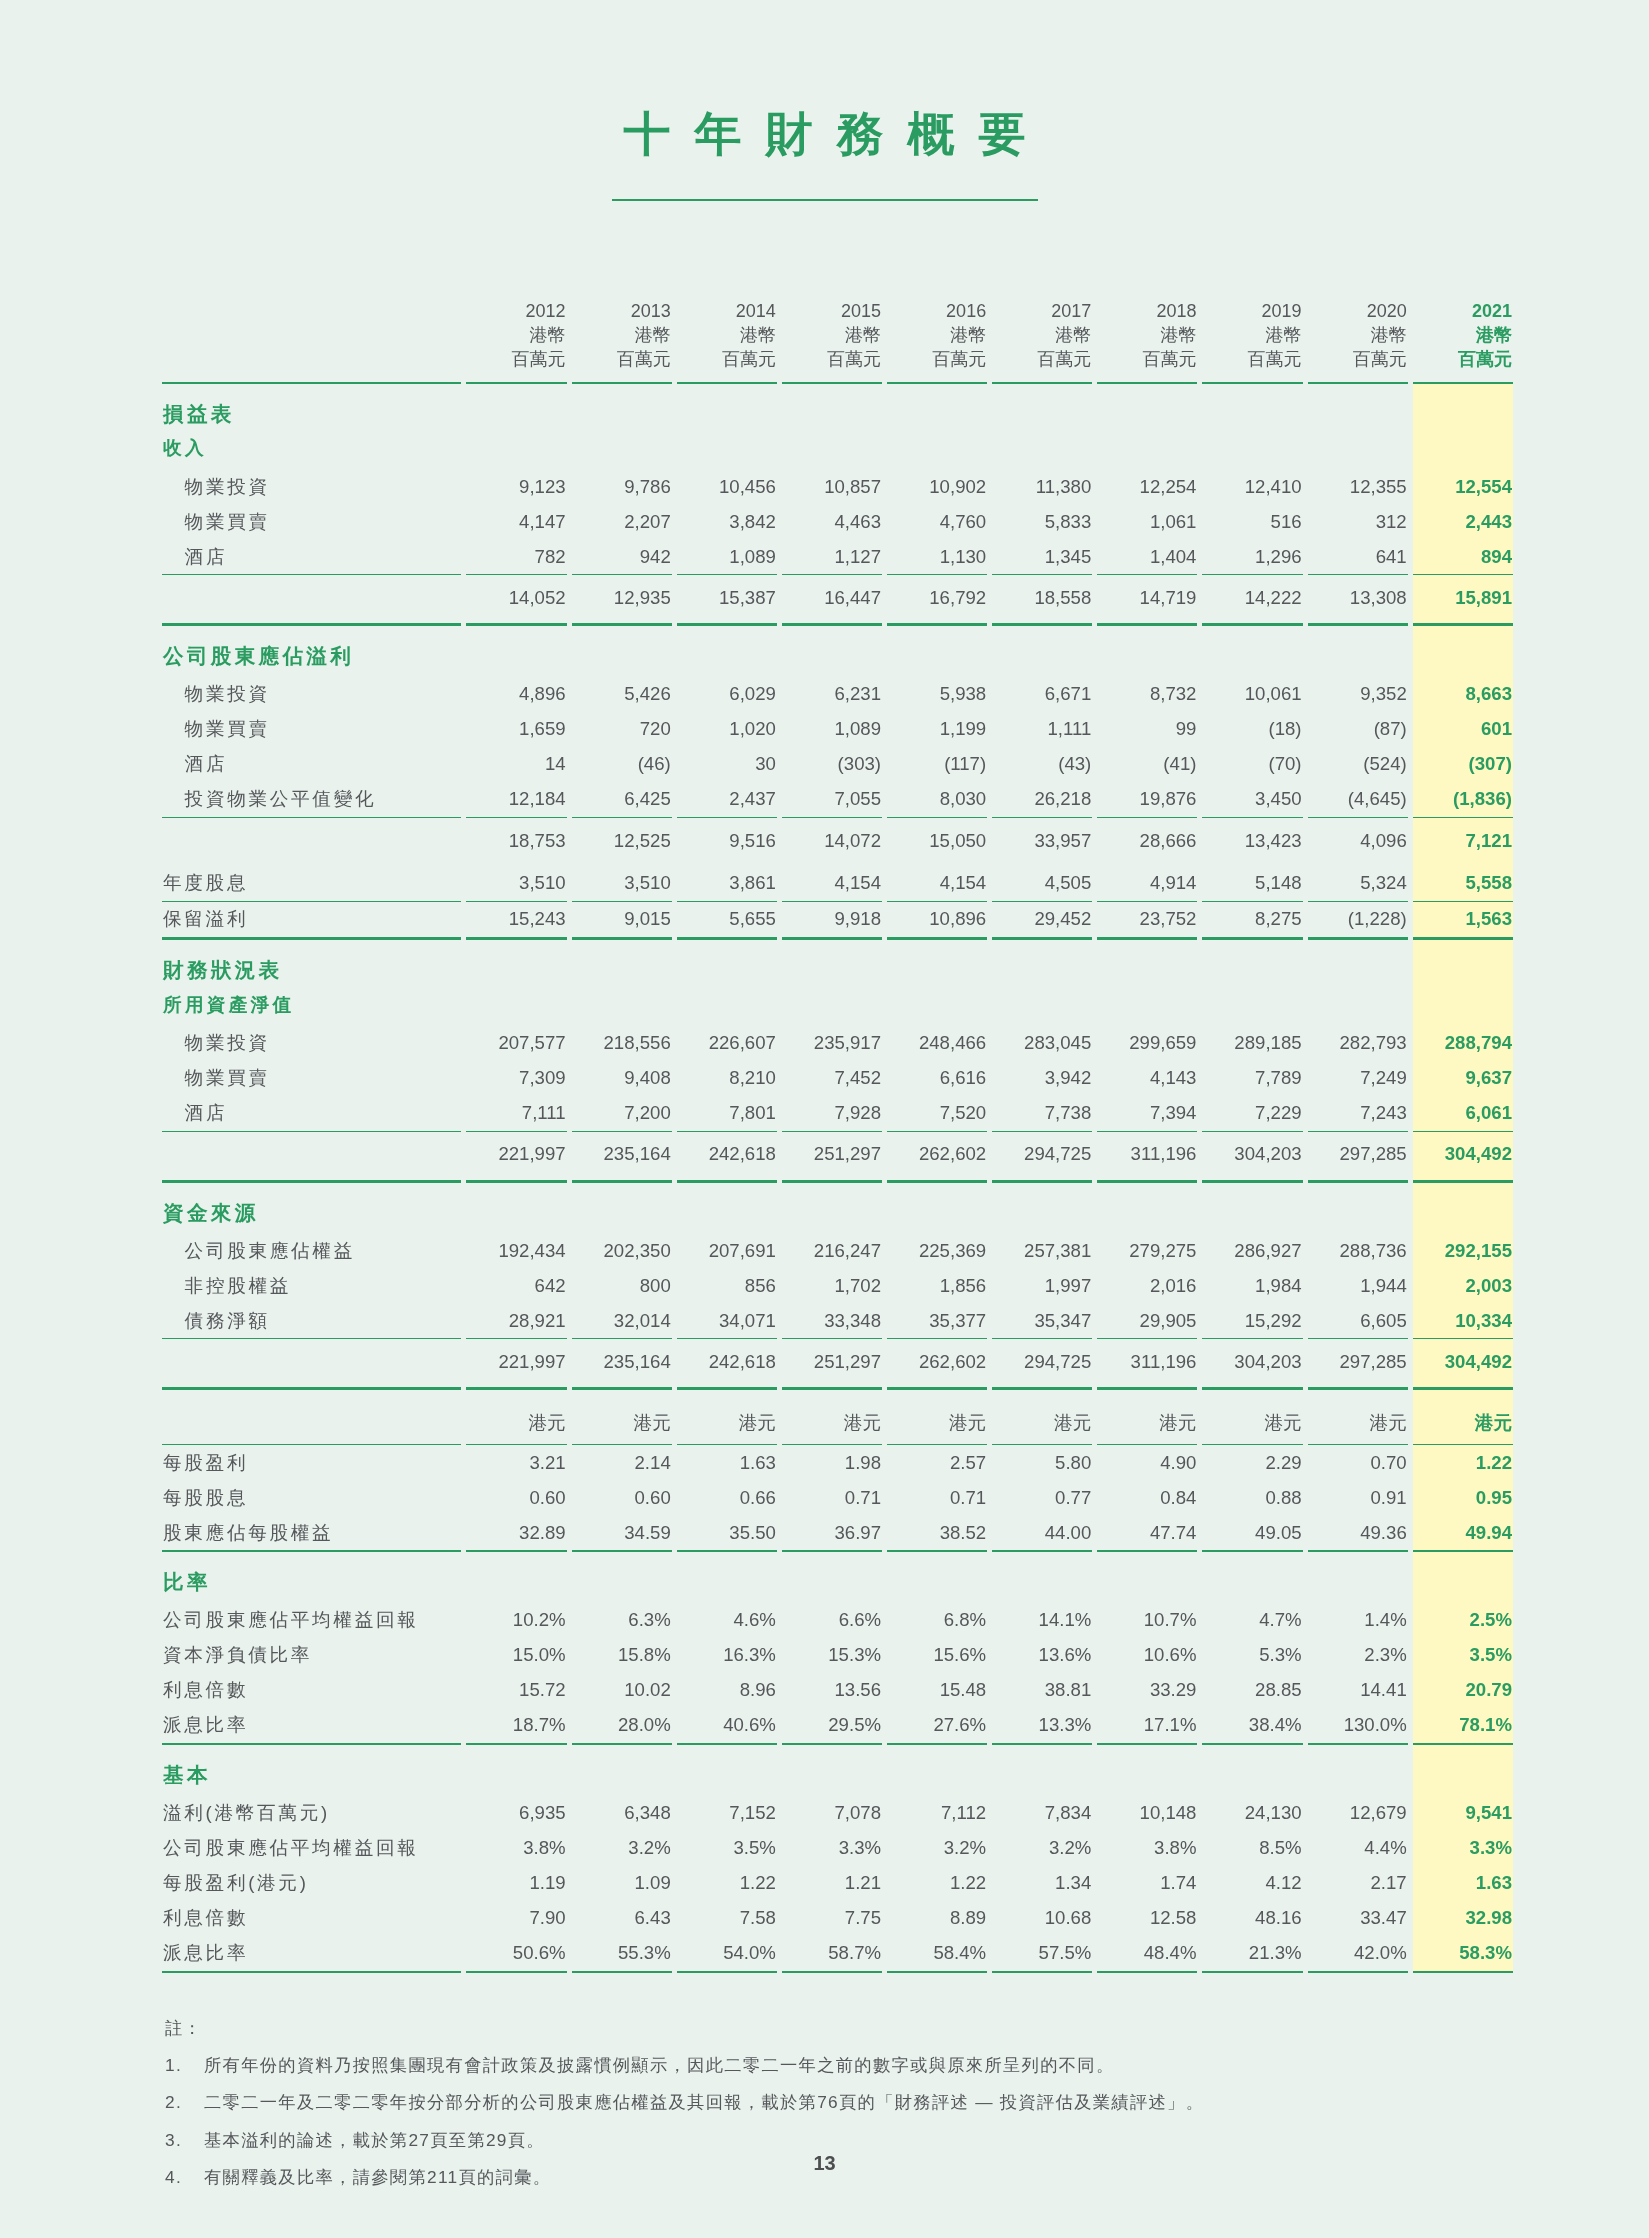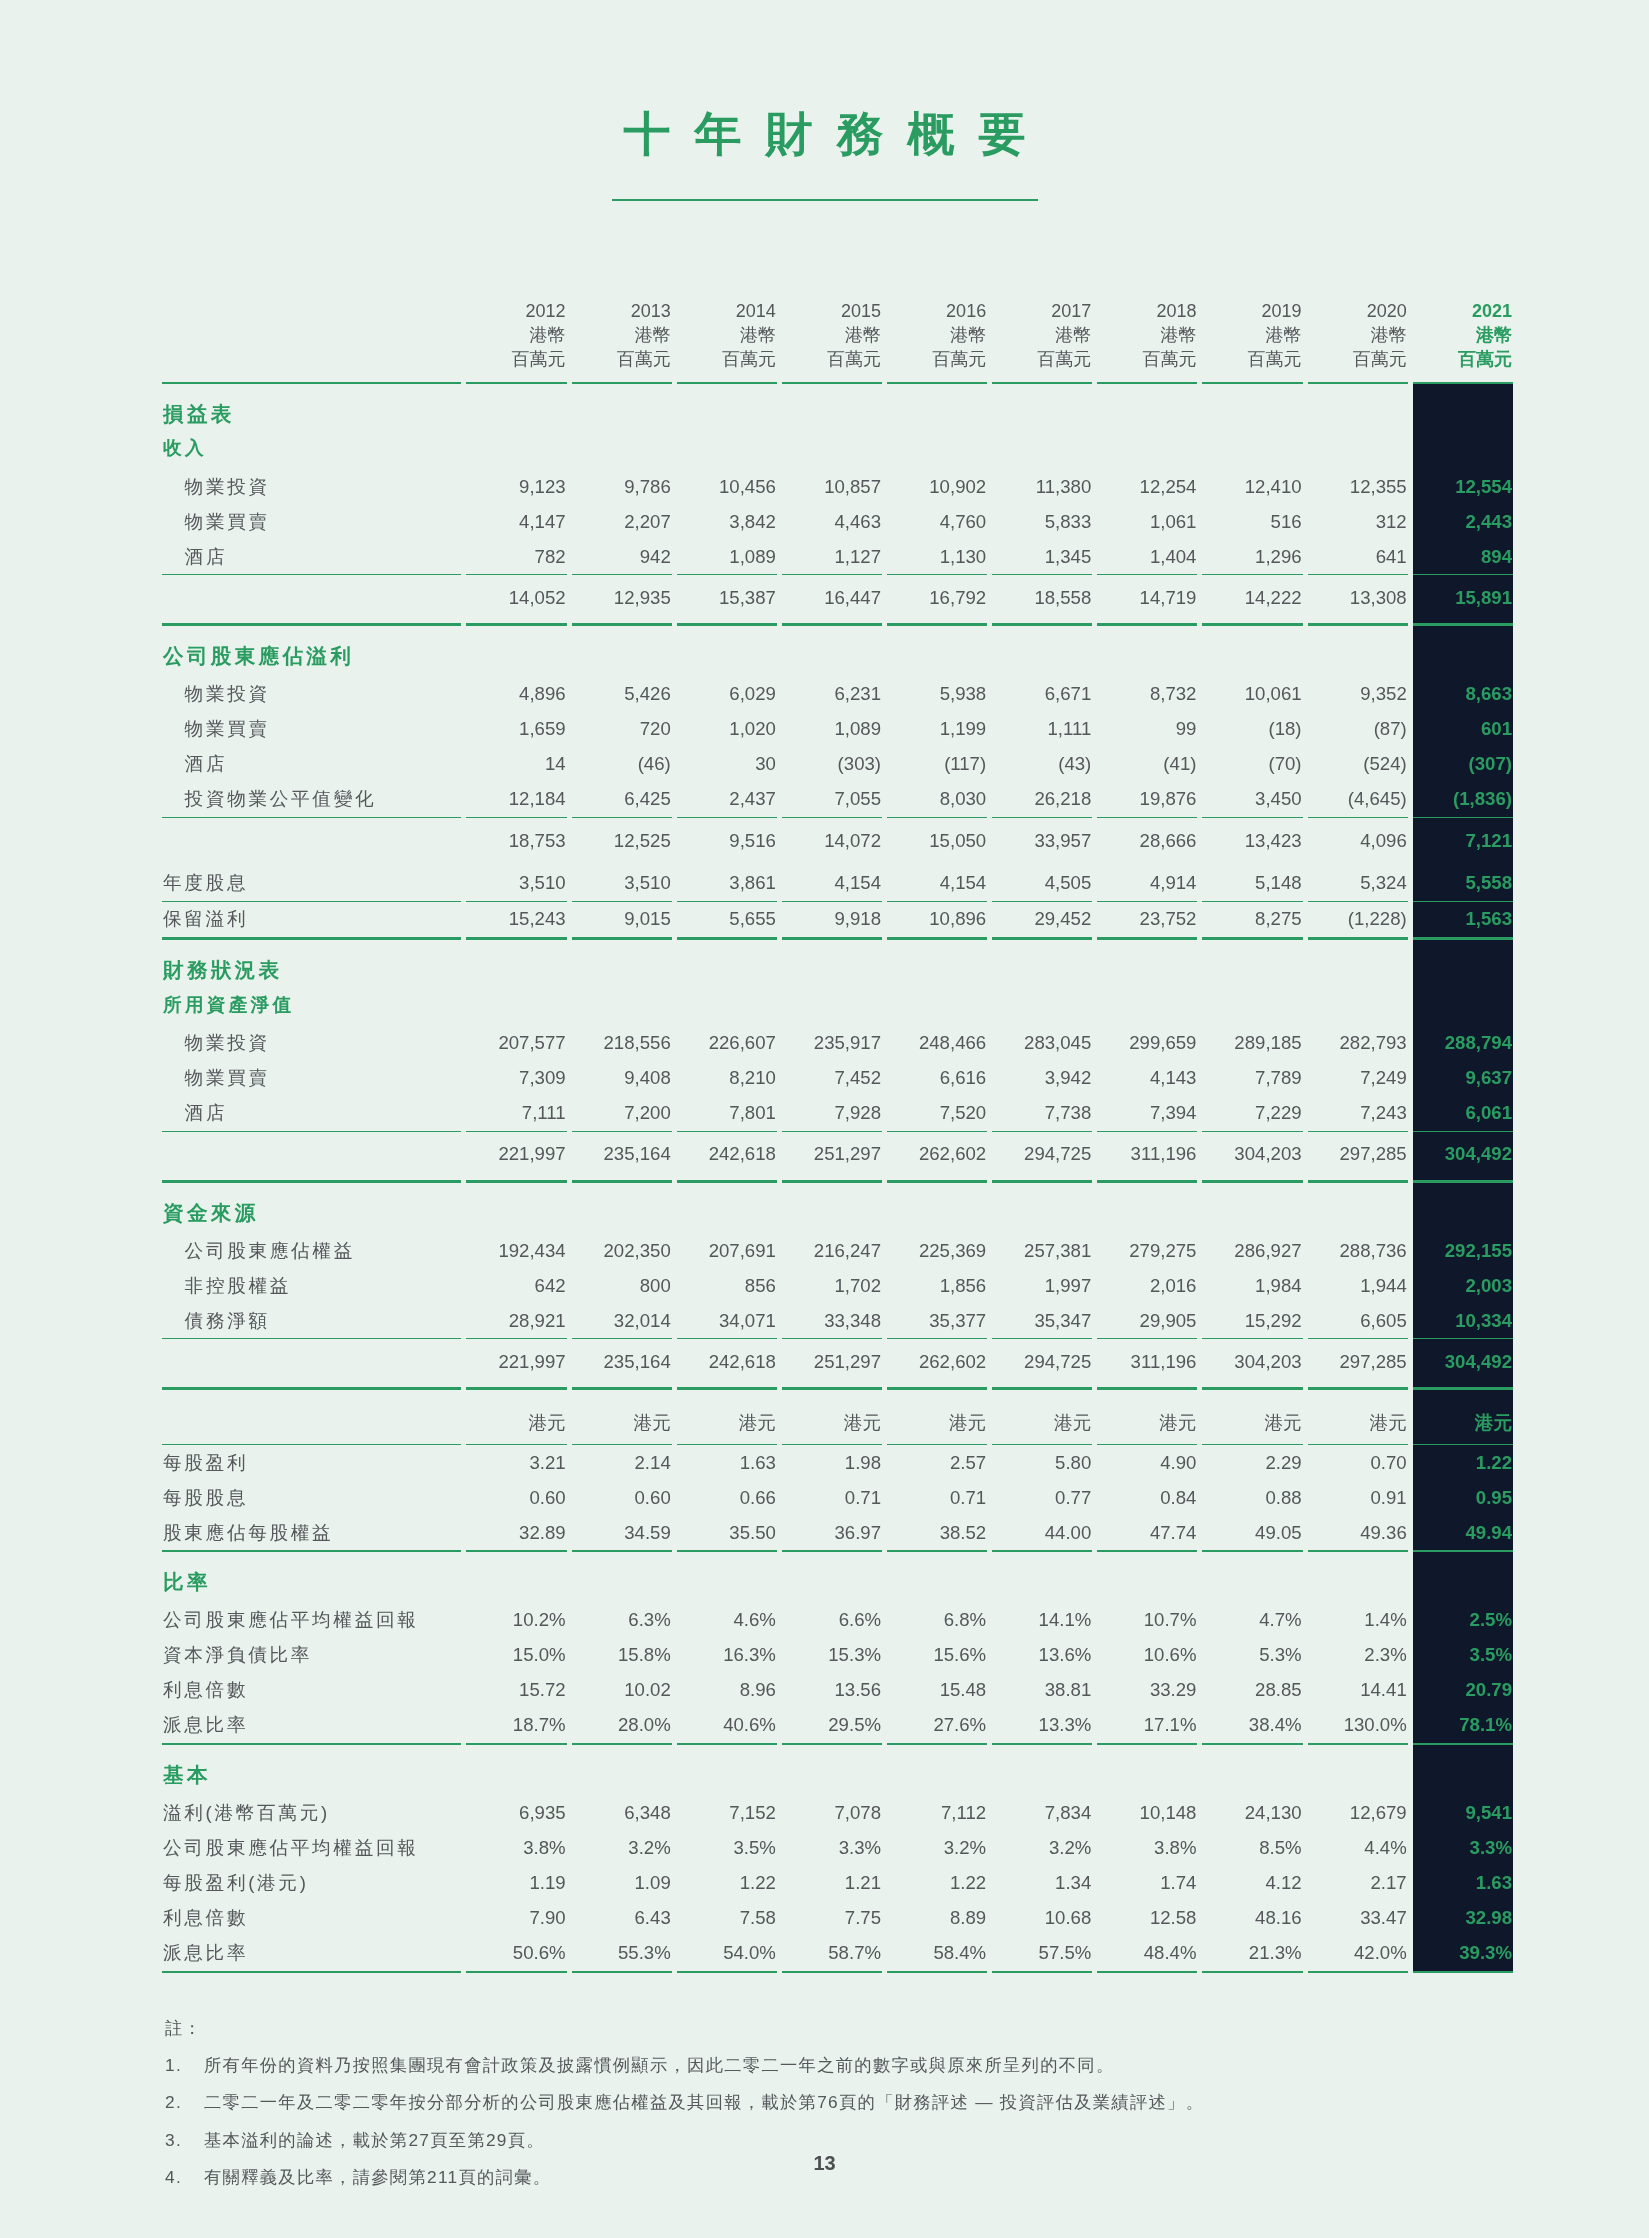--- a/index.html
+++ b/index.html
@@ -47,21 +47,21 @@
     padding-bottom:10.6px;
     border-bottom:2px solid #2a9c61;
     font-size:18px;
     line-height:24px;
   }
   thead td.hd-lbl{text-align:left;}
   thead td.hl-head{color:#2a9c61;font-weight:700;}
   tbody td{vertical-align:middle;}
   td.num{text-align:right;}
   td.lbl{text-align:left;letter-spacing:2.7px;}
-  td.hl{background:#0f172a;}
+  td.hl{background:#fef9c3;}
   tr.d td{height:33px;}
   tr.d td.hl,tr.t td.hl,tr.c td.hl{color:#2a9c61;font-weight:700;}
   tr.h td{
     padding-top:16px;padding-bottom:6.7px;
     color:#2a9c61;font-weight:700;
     font-size:20.6px;letter-spacing:3.3px;
   }
   tr.s td{
     padding-bottom:8px;
     color:#2a9c61;font-weight:700;
@@ -610,21 +610,21 @@
           <td class="lbl">派息比率</td>
           <td class="num">50.6%</td>
           <td class="num">55.3%</td>
           <td class="num">54.0%</td>
           <td class="num">58.7%</td>
           <td class="num">58.4%</td>
           <td class="num">57.5%</td>
           <td class="num">48.4%</td>
           <td class="num">21.3%</td>
           <td class="num">42.0%</td>
-          <td class="num hl">39.3%</td>
+          <td class="num hl">58.3%</td>
         </tr>
       </tbody>
   </table>
 
   <div class="notes">
     <div class="notes-label">註：</div>
     <div>
         <div class="note-item">
           <span class="note-num">1.</span>
           <span class="note-text">所有年份的資料乃按照集團現有會計政策及披露慣例顯示，因此二零二一年之前的數字或與原來所呈列的不同。</span>

